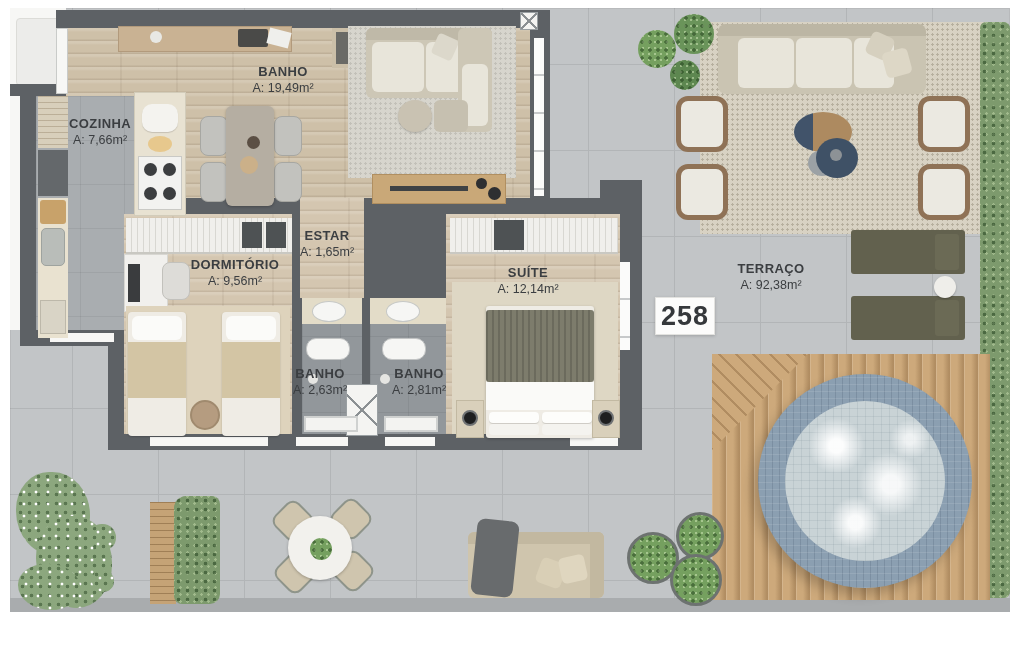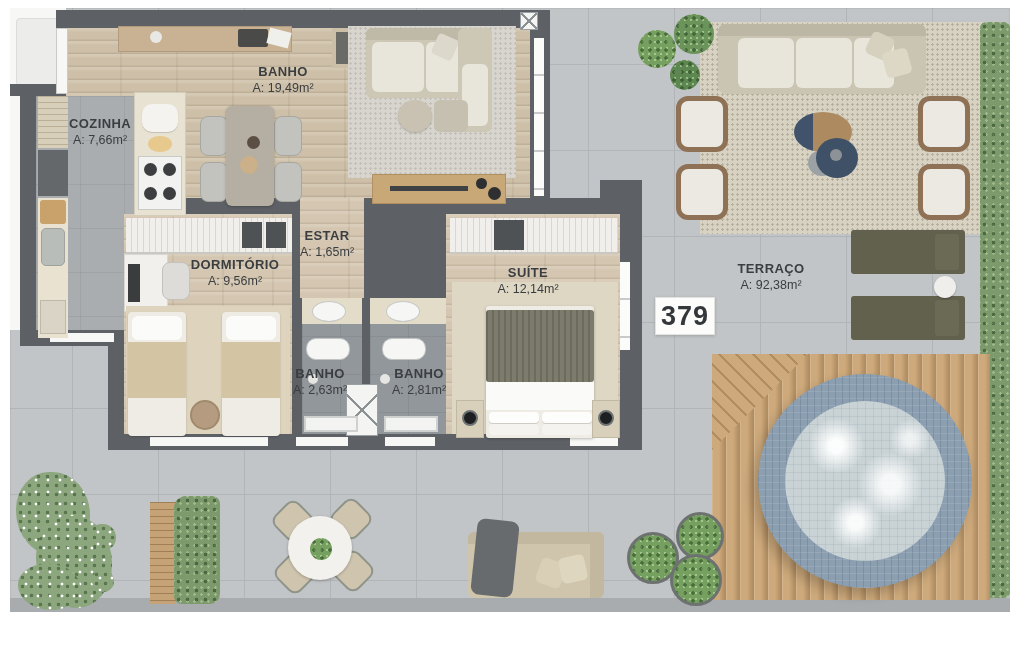--- a/index.html
+++ b/index.html
@@ -292,17 +292,17 @@
   </div>
   <div class="rlabel" style="left:409px;top:359px;">
     <div class="nm">BANHO</div>
     <div class="ar">A: 2,81m²</div>
   </div>
   <div class="rlabel" style="left:761px;top:254px;">
     <div class="nm">TERRAÇO</div>
     <div class="ar">A: 92,38m²</div>
   </div>
   <div class="abs badge" style="left:645px;top:289px;width:58px;height:36px;">
-    <span>379</span>
+    <span>258</span>
   </div>
 
  </div>
 </div>
 
 </body></html>

